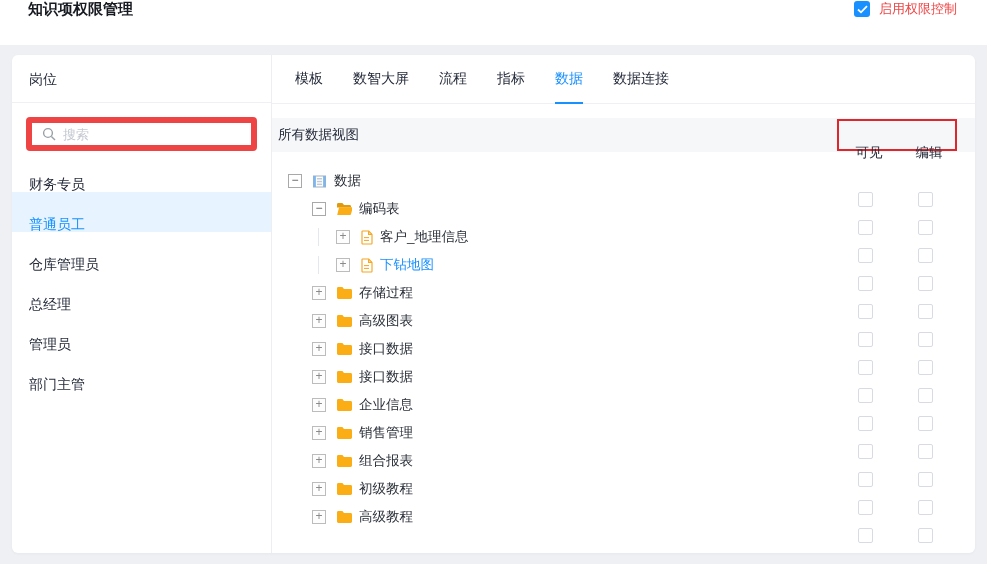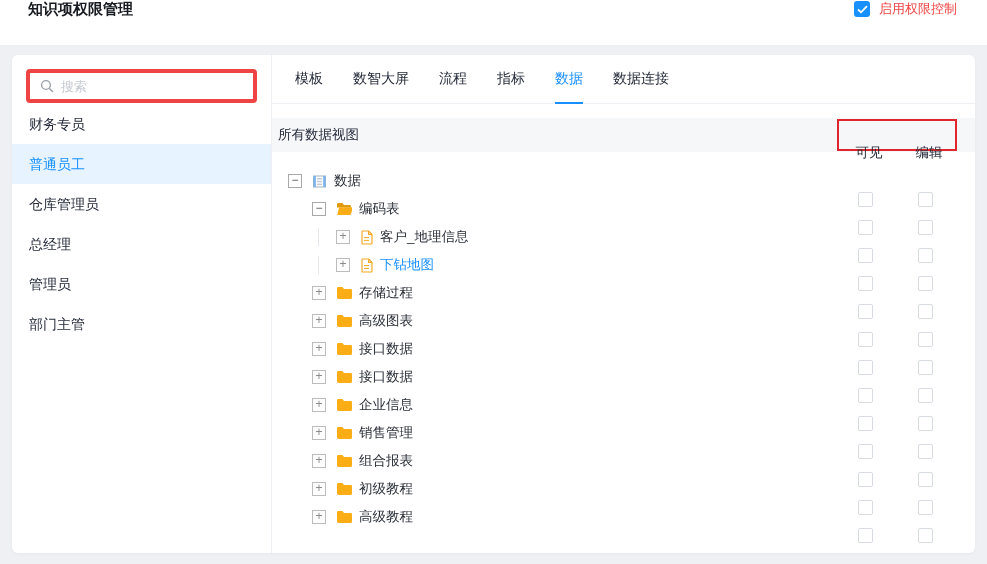--- a/index.html
+++ b/index.html
@@ -30,33 +30,33 @@
     box-shadow:0 1px 3px rgba(30,40,60,.04);
   }
   
   .sidebar { width:260px; flex:0 0 260px; border-right:1px solid #eceef2; display:flex; flex-direction:column; }
   .side-title {
     height:48px; line-height:48px; padding:0 17px;
     font-size:14px; color:#252b3a; border-bottom:1px solid #eef0f3;
   }
   .search {
     margin:14px 14px 0 14px; height:34px;
-    border:4px solid #ef4444; border-radius:4px;
+    border:6px solid #ef4444; border-radius:4px;
     display:flex; align-items:center; padding:0 10px; gap:7px;
     background:#fff;
   }
   .search .sicon { display:flex; align-items:center; }
   .sinput {
     border:none; outline:none; flex:1; font-size:13px;
     font-family:inherit; color:#333; background:transparent;
   }
   .sinput::placeholder { color:#c3c7cf; }
   .roles { margin-top:1px; }
   .role-item {
-    height:40px; line-height:40px; padding:0 17px;
+    height:40px; line-height:40px; padding:12px 17px;
     font-size:14px; color:#252b3a; cursor:pointer;
   }
   .role-item.selected { background:#e7f4ff; color:#1890ff; }
   
   .main { flex:1; display:flex; flex-direction:column; min-width:0; }
   .tabs {
     height:49px; flex:0 0 49px; display:flex; align-items:stretch;
     padding-left:23px; gap:30px;
     border-bottom:1px solid #eef0f3; font-size:14px; color:#252b3a;
   }
@@ -114,20 +114,21 @@
               <polyline points="1,4.5 4,7.3 10,1.2" fill="none" stroke="#fff" stroke-width="1.8"></polyline>
             </svg></span>
         </span>
       <span>启用权限控制</span>
     </div>
   </header>
 
   <div class="card">
 
     <aside class="sidebar">
+      <div class="side-title">岗位</div>
       <div class="search">
         <span class="sicon">
             <svg width="14" height="14" viewBox="0 0 14 14">
               <circle cx="6" cy="6" r="4.4" fill="none" stroke="#9aa0a8" stroke-width="1.4"></circle>
               <line x1="9.4" y1="9.4" x2="13" y2="13" stroke="#9aa0a8" stroke-width="1.4"></line>
             </svg>
           </span>
         <input class="sinput" type="text" placeholder="搜索" style="">
       </div>
       <div class="roles" id="roles">

